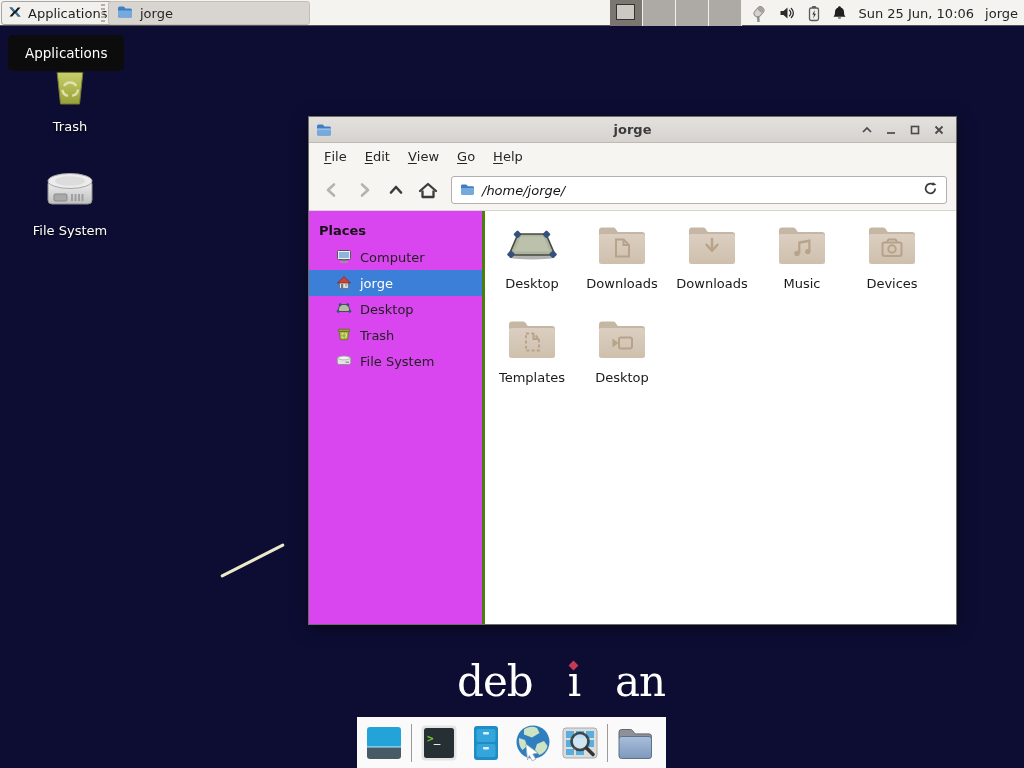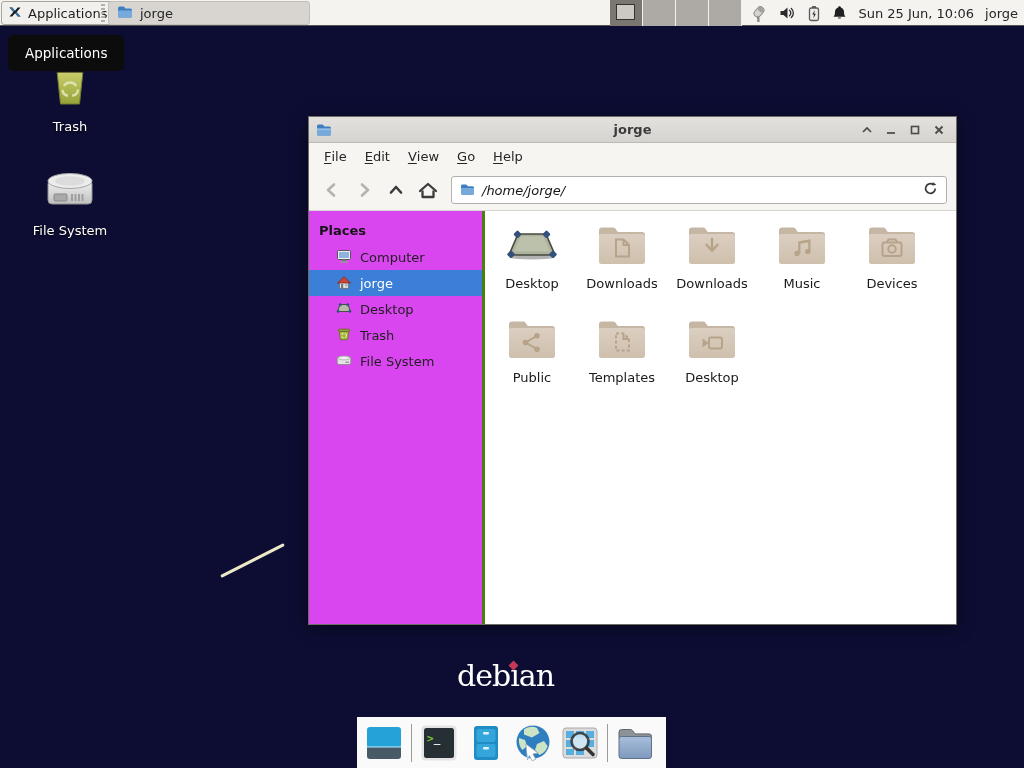--- a/index.html
+++ b/index.html
@@ -36,21 +36,21 @@
   .desk-icon .lbl { margin-top:5px; font-size:13px; color:#ffffff; text-shadow:0 1px 2px #000; white-space:nowrap; }
   #di-trash { left:25px; top:58px; }
   #di-fs    { left:25px; top:168px; }
   #di-home  { left:25px; top:294px; }
 
   .artifact { position:absolute; left:217px; top:559px; width:71px; height:3px; background:#ece9c8;
               border-radius:2px; transform:rotate(-27deg); z-index:2; }
 
   
   .debian { position:absolute; left:457px; top:660px; z-index:1; font-family:"DejaVu Serif","Liberation Serif",serif;
-            font-size:30px; color:#ffffff; line-height:1.05; letter-spacing:-1px; display:flex; }
+            font-size:42px; color:#ffffff; line-height:1.05; letter-spacing:-1px; display:flex;gap:35px; }
   .logo-i { position:relative; display:inline-block; }
   .logo-dot { position:absolute; left:50%; top:2px; width:7px; height:7px; margin-left:-4px;
               transform:rotate(45deg); background:#c43a55; }
 
   
   .window { position:absolute; left:308px; top:116px; width:649px; height:509px; background:#f6f5f2;
             border:1px solid #6f6d68; box-shadow:0 3px 14px rgba(0,0,0,.55); z-index:10;
             display:flex; flex-direction:column; }
   .titlebar { height:26px; background:linear-gradient(#e3e1de,#d6d3cf); border-bottom:1px solid #bdbab6;
               display:flex; align-items:center; position:relative; flex:0 0 auto; }
@@ -396,37 +396,20 @@
                 <g stroke="#b7a28a" stroke-width="2" fill="none">
                   <rect x="18.5" y="19.5" width="19" height="13.5" rx="2"></rect>
                   <circle cx="28" cy="26" r="3.7"></circle>
                   <path d="M22.5 19.5 L24.5 16.5 h7 l2 3"></path>
                 </g>
               </svg>
             </span>
             <span class="flbl">Devices</span>
           </div>
 
-          <div class="file-item">
-            <span>
-              <svg width="56" height="44">
-                <path d="M5 12 v-4.5 a3 3 0 0 1 3 -3 h11 a3 3 0 0 1 2.5 1.3 l2.3 3.2 H48 a3 3 0 0 1 3 3 v1 Z" fill="#c6b7a4"></path>
-                <rect x="5" y="11" width="46" height="30" rx="2.5" fill="url(#gFolder)"></rect>
-                <g stroke="#b7a28a" stroke-width="2">
-                    <path d="M21.5 25.5 L33 18.8 M21.5 25.5 L33 32.2"></path>
-                  </g>
-                <g fill="#b7a28a">
-                    <circle cx="21.5" cy="25.5" r="2.8"></circle>
-                    <circle cx="33" cy="18.8" r="2.8"></circle>
-                    <circle cx="33" cy="32.2" r="2.8"></circle>
-                  </g>
-              </svg>
-            </span>
-            <span class="flbl">Public</span>
-          </div>
 
           <div class="file-item">
             <span>
               <svg width="56" height="44">
                 <path d="M5 12 v-4.5 a3 3 0 0 1 3 -3 h11 a3 3 0 0 1 2.5 1.3 l2.3 3.2 H48 a3 3 0 0 1 3 3 v1 Z" fill="#c6b7a4"></path>
                 <rect x="5" y="11" width="46" height="30" rx="2.5" fill="url(#gFolder)"></rect>
                 <g stroke="#b7a28a" stroke-width="2" fill="none">
                   <path d="M22 16.5 h7.5 l5.5 5.5 v11.5 H22 Z" stroke-dasharray="3 2.2"></path>
                   <path d="M29.5 16.5 v5.5 h5.5"></path>
                 </g>

